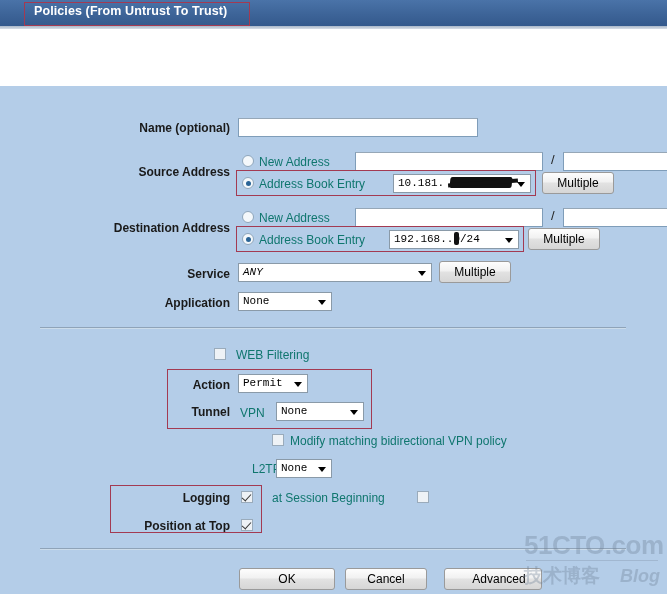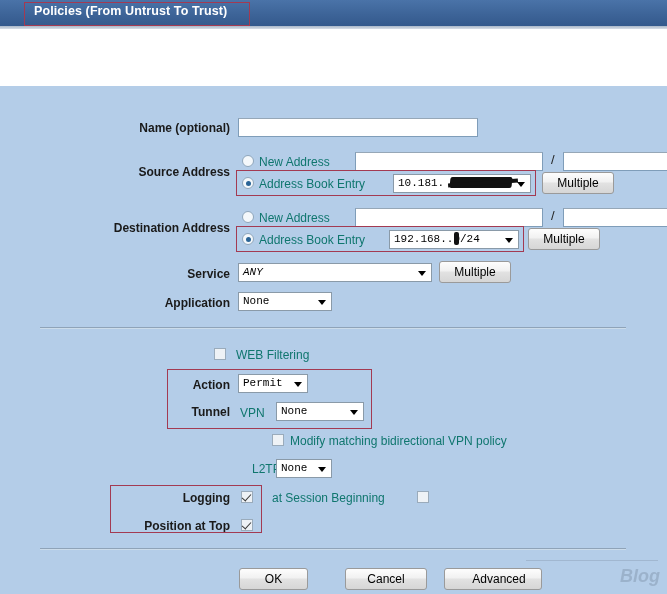--- a/index.html
+++ b/index.html
@@ -308,20 +308,22 @@
 <div class="cbox on" style="left:241px; top:491px;"></div>
 <div class="plain" style="left:272px; top:491px;">at Session Beginning</div>
 <div class="cbox" style="left:417px; top:491px;"></div>
 
 <div class="lbl" style="left:108px; top:519px; width:122px;">Position at Top</div>
 <div class="cbox on" style="left:241px; top:519px;"></div>
 <div class="anno" style="left:110px; top:485px; width:152px; height:48px;"></div>
 
 <div class="divider" style="left:40px; top:548px; width:586px;"></div>
 
-<div class="btn" style="left:239px; top:568px; width:69px;">OK</div>
+<div class="btn" style="left:239px; top:568px; width:96px;">OK</div>
 <div class="btn" style="left:345px; top:568px; width:82px;">Cancel</div>
 <div class="btn" style="left:444px; top:568px; width:98px;padding-left:12px;">Advanced</div>
 
 <div id="wm">
+  <div id="wm-top">51CTO.com</div>
   <div id="wm-rule"></div>
+  <div id="wm-cn">技术博客</div>
   <div id="wm-blog">Blog</div>
 </div>
 
 </body></html>

